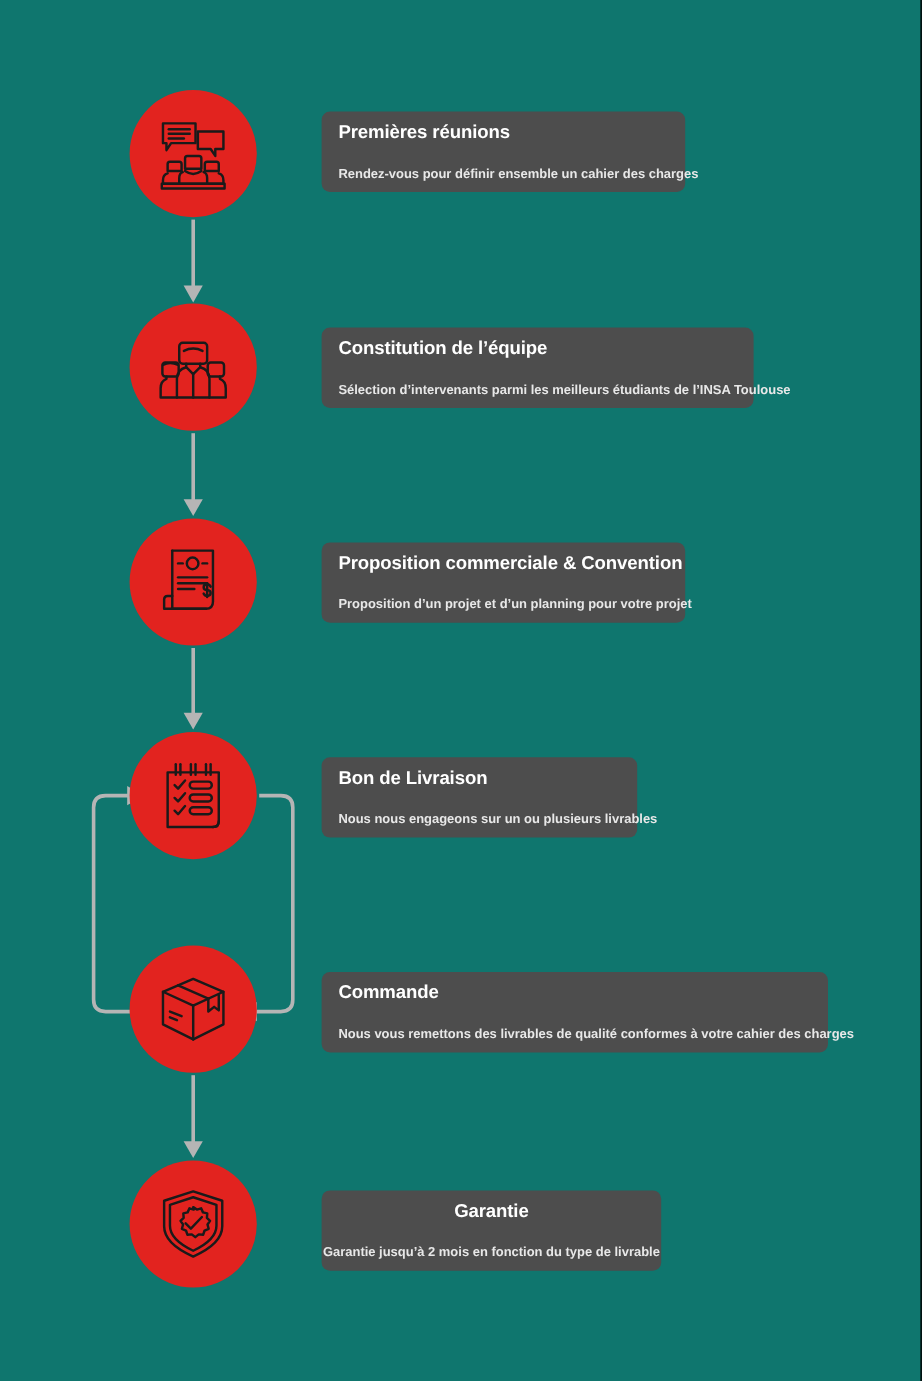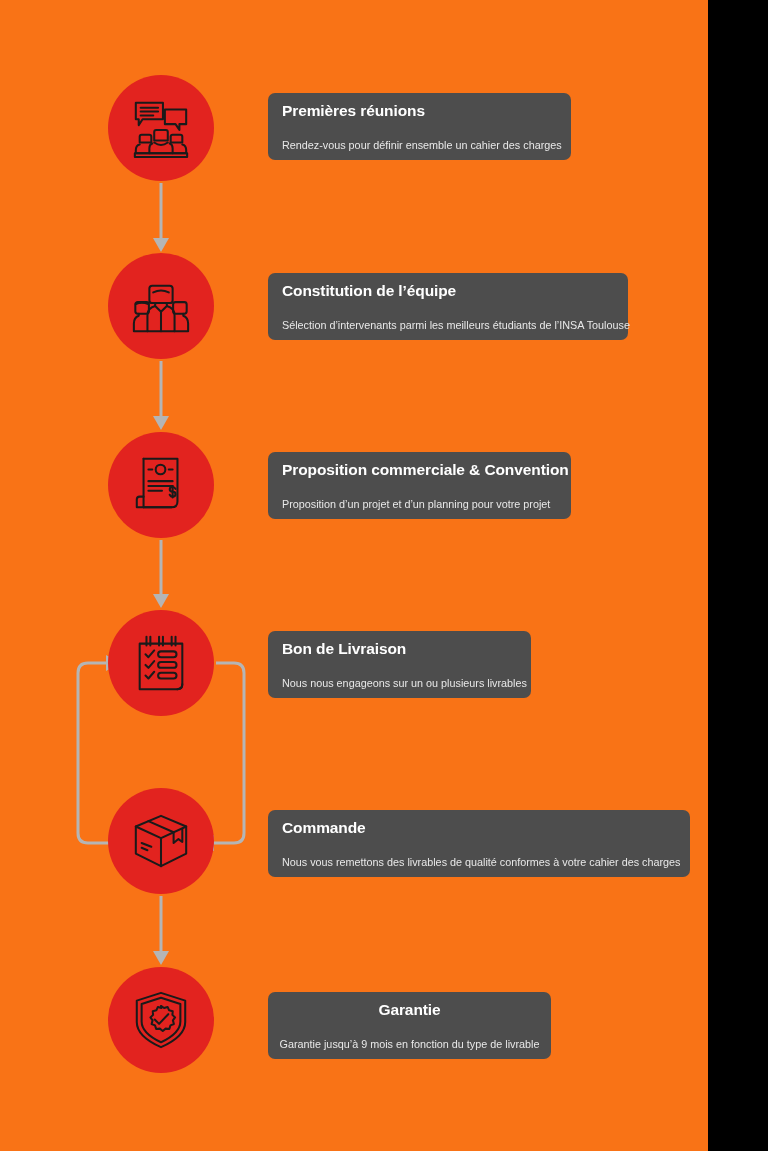--- a/index.html
+++ b/index.html
@@ -5,22 +5,22 @@
 <style>
   * { margin:0; padding:0; box-sizing:border-box; }
   html, body {
     width:768px; height:1151px;
     background:#000000;
     font-family:"Liberation Sans", sans-serif;
     overflow:hidden;
   }
   #stage {
     position:relative;
-    width:708px; height:1151px;
-    background:#f97316;
+    width:767px; height:1151px;
+    background:#0f766e;
   }
 
   
   #connectors {
     position:absolute; left:0; top:0;
     width:768px; height:1151px;
     pointer-events:none;
   }
 
   
@@ -47,21 +47,21 @@
     color:#FFFFFF;
     font-size:15.5px;
     font-weight:bold;
     line-height:1.25;
     letter-spacing:-0.1px;
     white-space:nowrap;
   }
   .card-desc {
     color:#E8E8E8;
     font-size:10.8px;
-    font-weight:normal;
+    font-weight:bold;
     line-height:1.35;
     margin-top:18px;
     white-space:nowrap;
   }
 </style>
 </head>
 <body>
 
 <div id="stage">
 
@@ -232,16 +232,16 @@
 
       <path d="M32,9 L52,15.5 v18 q0,12 -20,21.5 Q12,45.5 12,33.5 V15.5 Z"></path>
 
       <path d="M32,17.5 l3.2,2.1 3.6,-1.1 1.6,3.5 3.7,0.9 -0.3,3.8 2.7,2.6 -2.2,3.1 1,3.7 -3.5,1.5 -1.2,3.6 -3.8,-0.3 -3,2.4 -3,-2.4 -3.8,0.3 -1.2,-3.6 -3.5,-1.5 1,-3.7 -2.2,-3.1 2.7,-2.6 -0.3,-3.8 3.7,-0.9 1.6,-3.5 3.6,1.1 z"></path>
 
       <path d="M25.5,31.5 l4.5,4.5 l9.5,-10"></path>
     </svg>
   </div>
   <div class="card" style="left:268px; top:992px; width:283px;align-items:center;">
     <div class="card-title">Garantie</div>
-    <div class="card-desc">Garantie jusqu’à 9 mois en fonction du type de livrable</div>
+    <div class="card-desc">Garantie jusqu’à 2 mois en fonction du type de livrable</div>
   </div>
 
 </div>
 
 </body></html>

